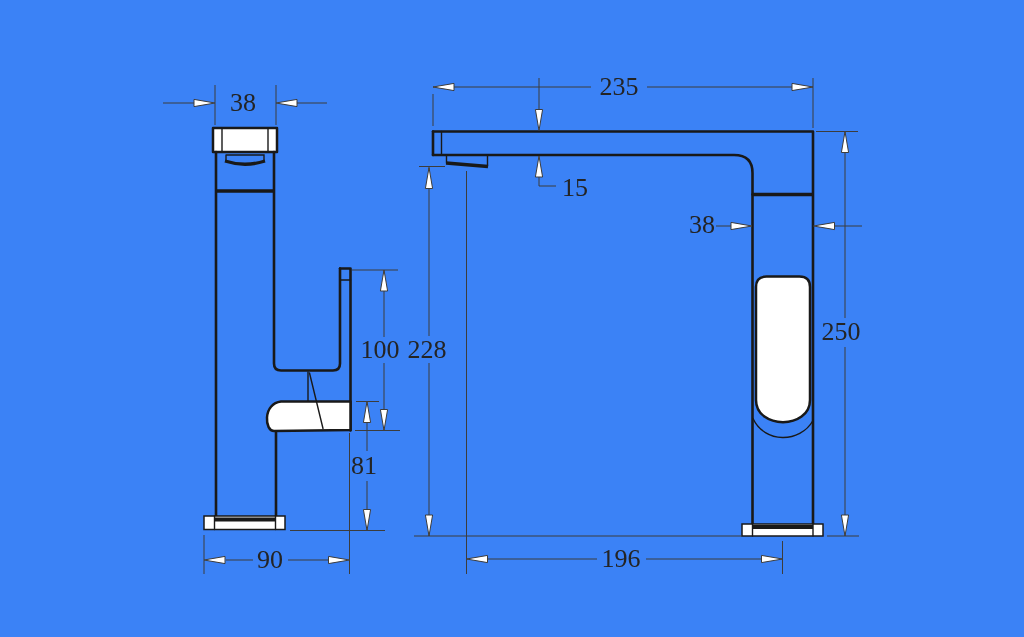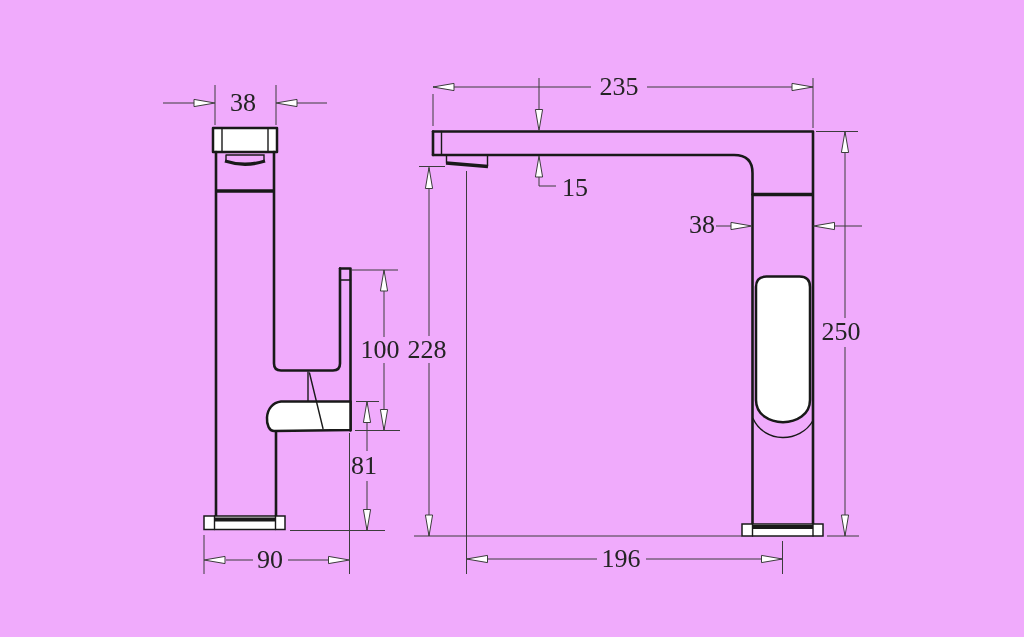--- a/index.html
+++ b/index.html
@@ -1,16 +1,16 @@
 <!DOCTYPE html>
 <html><head>
 <meta charset="utf-8">
 <style>
   html,body{margin:0;padding:0;background:#e8e8e8;}
-  .stage{width:1024px;height:637px;background:#f0abfc;position:relative;overflow:hidden;}
+  .stage{width:1024px;height:637px;background:#3b82f6;position:relative;overflow:hidden;}
   svg{display:block;}
   
   .o1{fill:none;stroke:#191919;stroke-width:1.4;stroke-linecap:round;}
   .o2{fill:none;stroke:#191919;stroke-width:2.6;stroke-linecap:round;stroke-linejoin:round;}
   .o3{fill:none;stroke:#191919;stroke-width:3.3;stroke-linecap:butt;}
   .o4{fill:none;stroke:#191919;stroke-width:4;stroke-linecap:butt;}
   .of{fill:#ffffff;stroke:#191919;stroke-width:2.5;stroke-linejoin:round;}
   .ofthin{fill:#ffffff;stroke:#191919;stroke-width:1.5;}
   
   .d{fill:none;stroke:#3c3c3c;stroke-width:1;}

